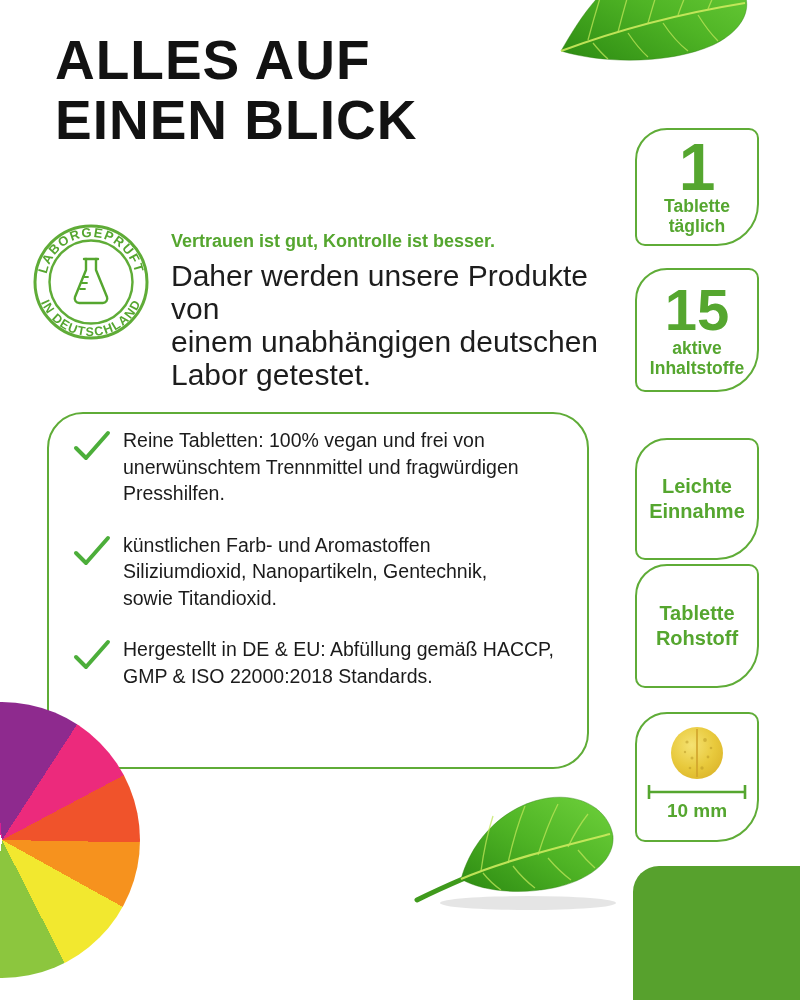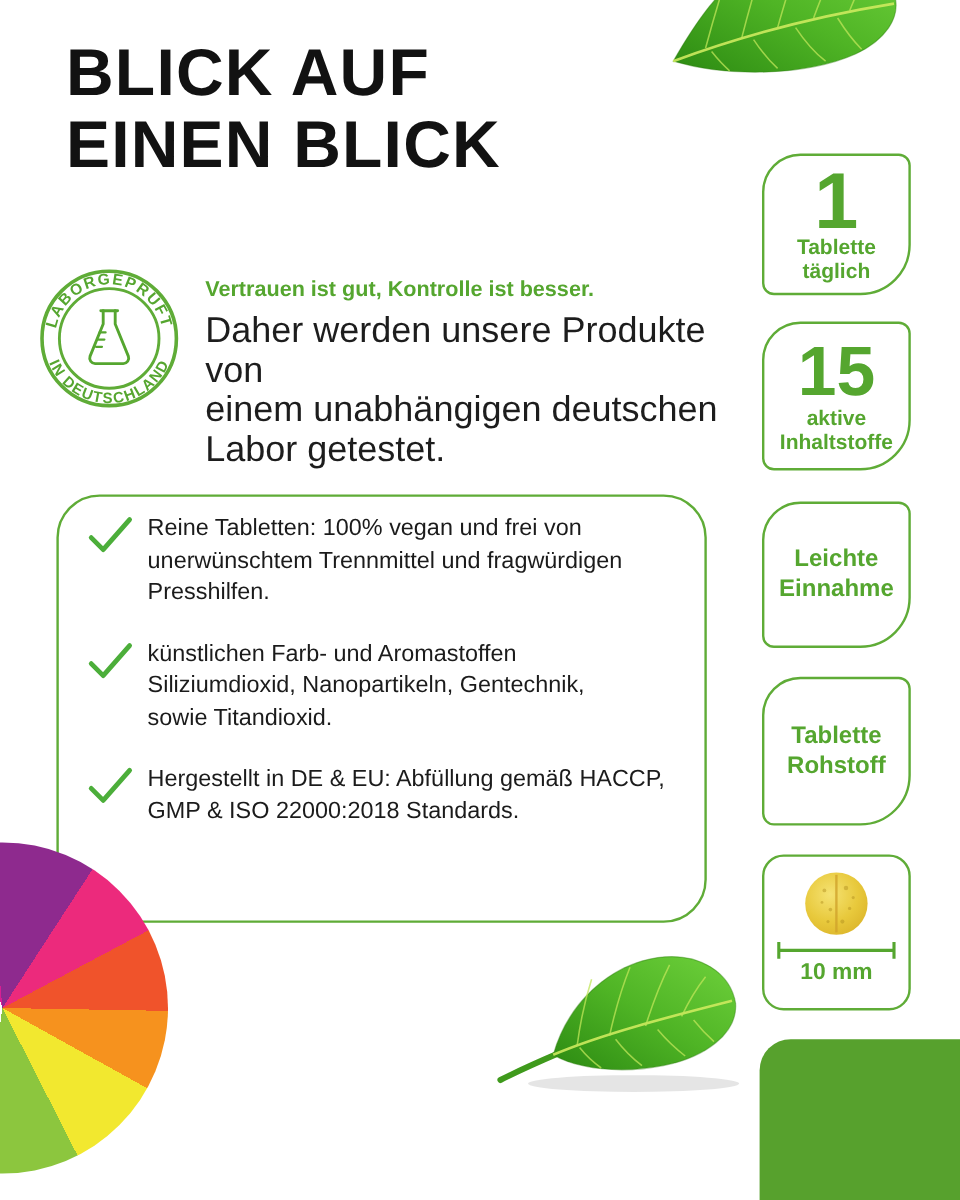--- a/index.html
+++ b/index.html
@@ -38,23 +38,23 @@
     display:flex; flex-direction:column; align-items:center; justify-content:center;
     text-align:center; color:var(--green);
   }
   .fact-number { font-weight:900; color:var(--green); }
   .fact-label { font-size:17.5px; line-height:20px; font-weight:bold; color:var(--green); }
   .fact-label-big { font-size:20px; line-height:25px; font-weight:bold; color:var(--green); }
   #fact-daily   { top:128px; height:118px; }
   #fact-daily .fact-number { font-size:66px; line-height:58px; }
   #fact-actives { top:268px; height:124px;align-items:center; }
   #fact-actives .fact-number { font-size:58px; line-height:56px; }
-  #fact-intake  { top:418px; height:122px; }
+  #fact-intake  { top:438px; height:122px; }
   #fact-raw     { top:564px; height:124px; }
-  #fact-size    { top:712px; height:130px; justify-content:flex-start; padding-top:10px;border-radius:18px; }
+  #fact-size    { top:712px; height:130px; justify-content:flex-start; padding-top:10px; }
   .ruler { margin-top:2px; }
   .size-label { font-size:19px; font-weight:bold; color:var(--green); margin-top:0px; }
   
   .green-block {
     position:absolute; left:633px; top:866px; width:167px; height:134px;
     background:var(--green-box); border-radius:26px 0 0 0;
   }
   
   .wheel {
     position:absolute; left:-136px; top:702px; width:276px; height:276px;
@@ -63,21 +63,21 @@
   
   .leaf-top    { position:absolute; left:553px; top:-47px; }
   .leaf-bottom { position:absolute; left:413px; top:776px; }
 </style>
 </head>
 <body>
 
 <div class="canvas">
 
   <div class="title">
-    <div>BLICK AUF</div>
+    <div>ALLES AUF</div>
     <div>EINEN BLICK</div>
   </div>
 
   <svg class="leaf-top" width="200" height="125" viewBox="0 0 200 125">
     <defs>
       <linearGradient id="lg1" x1="0" y1="1" x2="1" y2="0">
         <stop offset="0" stop-color="#2c8a12"></stop>
         <stop offset="0.5" stop-color="#4fb425"></stop>
         <stop offset="1" stop-color="#6fd13c"></stop>
       </linearGradient>

